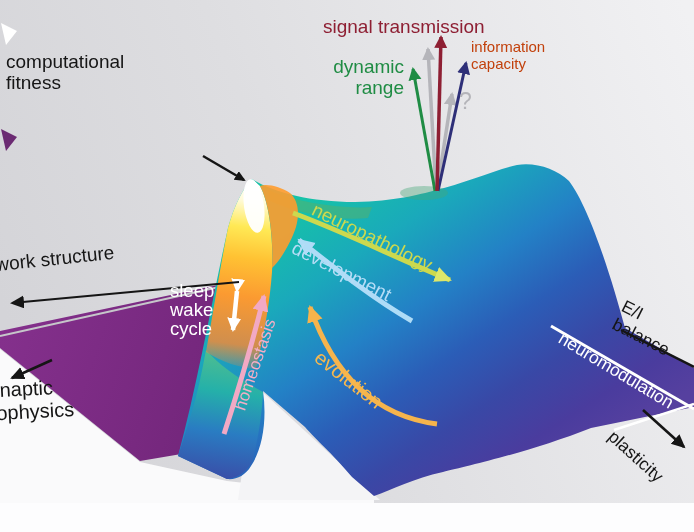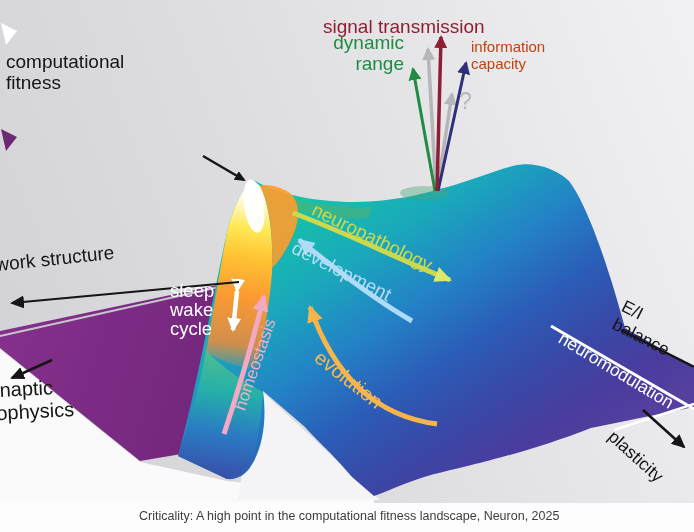--- a/index.html
+++ b/index.html
@@ -155,21 +155,21 @@
   <polygon points="1,23 17,31 6,45" fill="#ffffff"></polygon>
   <polygon points="1,129 17,137 6,151" fill="#6b2a72"></polygon>
 </svg>
 
 <div class="lbl black" style="left:6px;top:51px;font-size:19px;">computational
 fitness</div>
 
 
 <div class="lbl" style="left:323px;top:16px;font-size:19px;color:#8e1f33;">signal transmission</div>
 
-<div class="lbl" style="left:312px;top:32px;width:92px;text-align:right;font-size:19px;color:#1f8c44;">dynamic
+<div class="lbl" style="left:312px;top:56px;width:92px;text-align:right;font-size:19px;color:#1f8c44;">dynamic
 range</div>
 
 <div class="lbl" style="left:471px;top:39px;font-size:15px;color:#c2410c;">information
 capacity</div>
 
 <div class="lbl" style="left:459px;top:89px;font-size:23px;color:#b4b4b9;">?</div>
 
 <div class="lbl" style="left:318px;top:199px;font-size:19px;color:#ccd94e;transform:rotate(26deg);transform-origin:left top;">neuropathology</div>
 
 <div class="lbl" style="left:298px;top:237px;font-size:19px;color:#b5ddf6;transform:rotate(27deg);transform-origin:left top;">development</div>
@@ -186,15 +186,14 @@
 
 <div class="lbl black" style="left:-21px;top:380px;font-size:20px;line-height:23px;transform:rotate(-3deg);transform-origin:left top;">synaptic
 biophysics</div>
 
 <div class="lbl black" style="left:627px;top:297px;font-size:17.5px;transform:rotate(27deg);transform-origin:left top;">E/I balance</div>
 
 <div class="lbl" style="left:565px;top:329px;font-size:17.5px;color:#ffffff;transform:rotate(31deg);transform-origin:left top;">neuromodulation</div>
 
 <div class="lbl black" style="left:617px;top:427px;font-size:17.5px;transform:rotate(42deg);transform-origin:left top;">plasticity</div>
 
-<div class="lbl" style="left:139px;top:509px;font-size:12.5px;color:#3d3d3d;">Criticality: A high point in the computational fitness landscape, Neuron, 2025</div>
 
 </div>
 
 </body></html>

